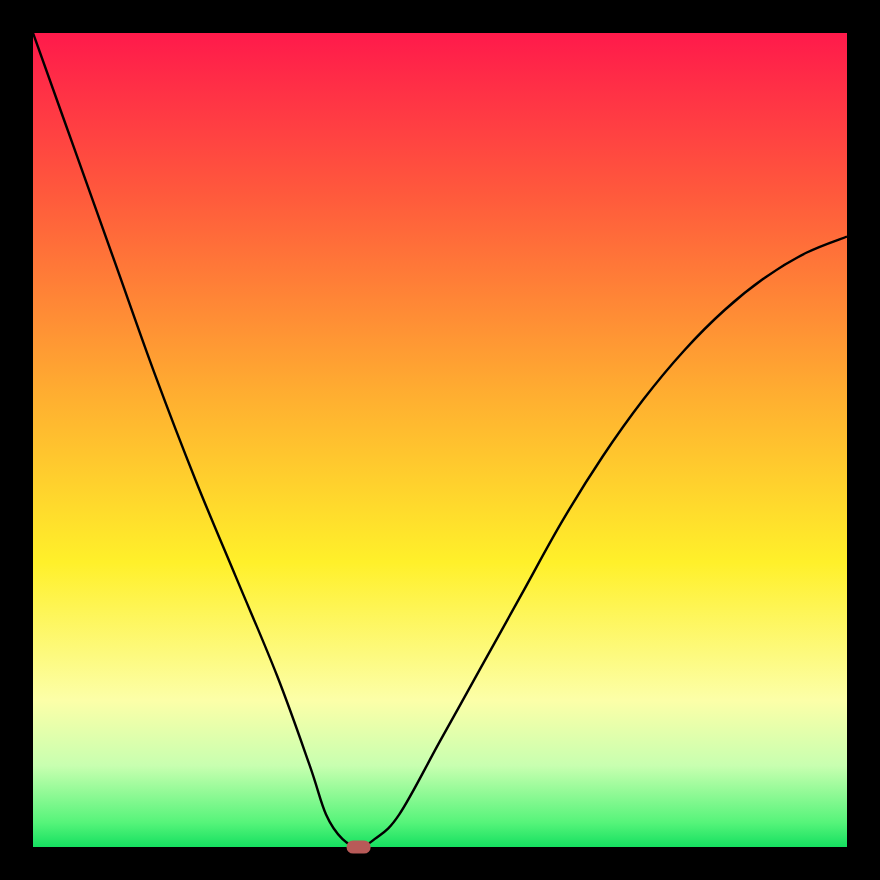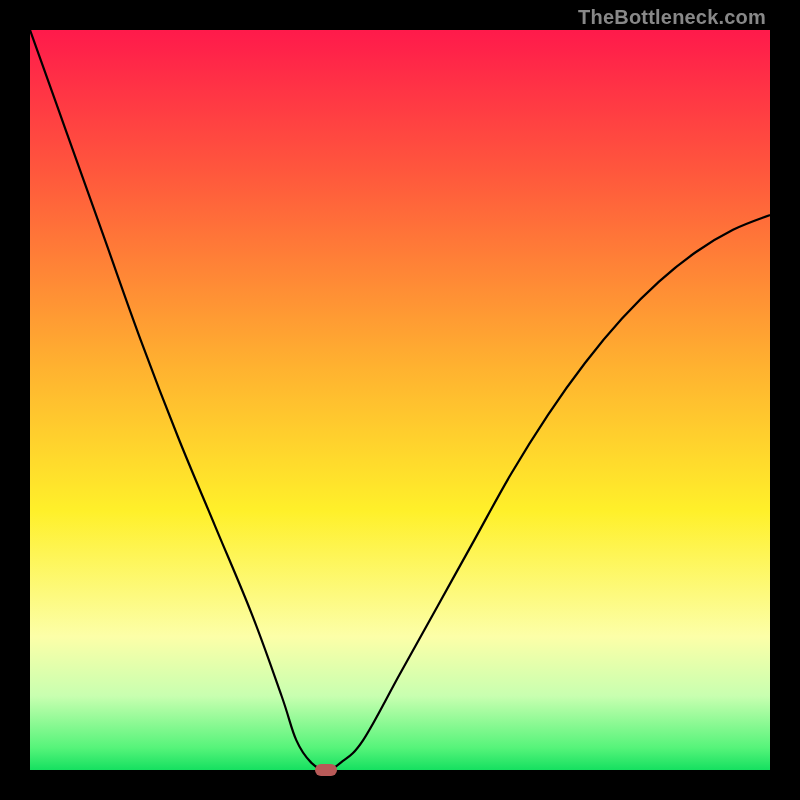--- a/index.html
+++ b/index.html
@@ -42,21 +42,20 @@
     transform: translate(-50%, -50%);
     pointer-events: none;
   }
   svg { display: block; }
 </style>
 </head>
 <body>
 
 <div class="frame">
 
-  <div class="watermark">TheBottleneck.com</div>
 
   <div class="plot-area">
     <svg id="chart-svg" width="740" height="740" viewBox="0 0 740 740">
       <defs>
         <linearGradient id="bg-grad" x1="0" y1="0" x2="0" y2="1">
             <stop offset="0%" stop-color="#ff1a4b"></stop>
             <stop offset="20%" stop-color="#ff5a3c"></stop>
             <stop offset="45%" stop-color="#ffb030"></stop>
             <stop offset="65%" stop-color="#fff02a"></stop>
             <stop offset="82%" stop-color="#fcffa8"></stop>

